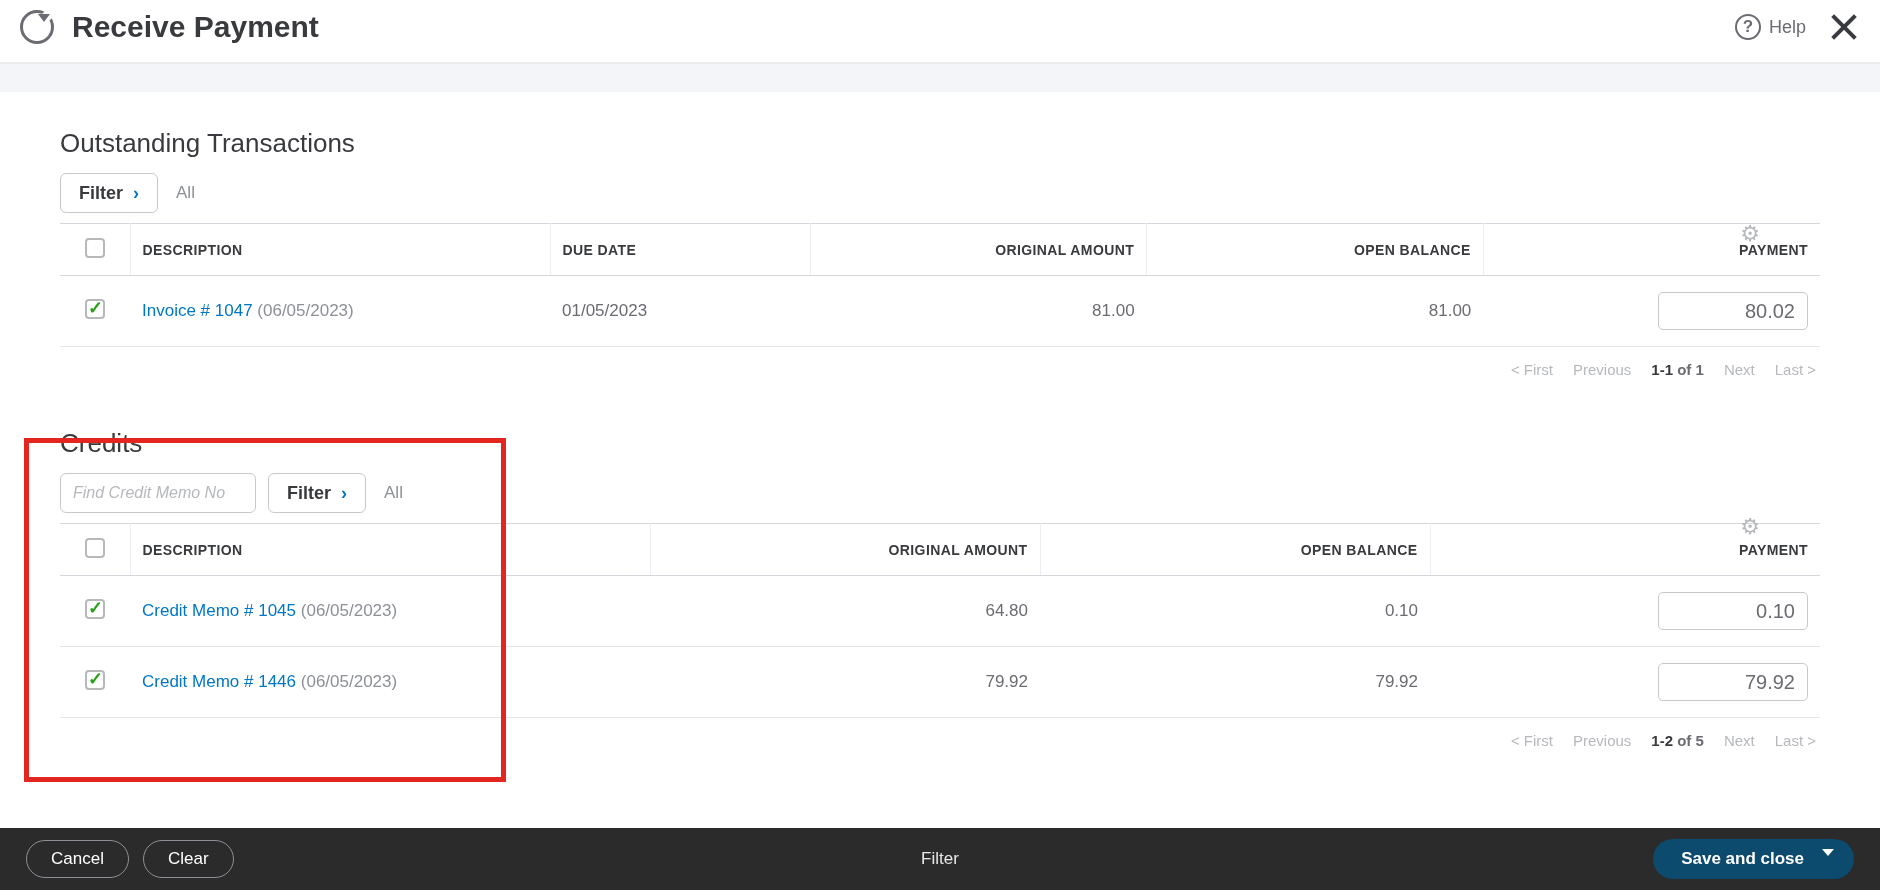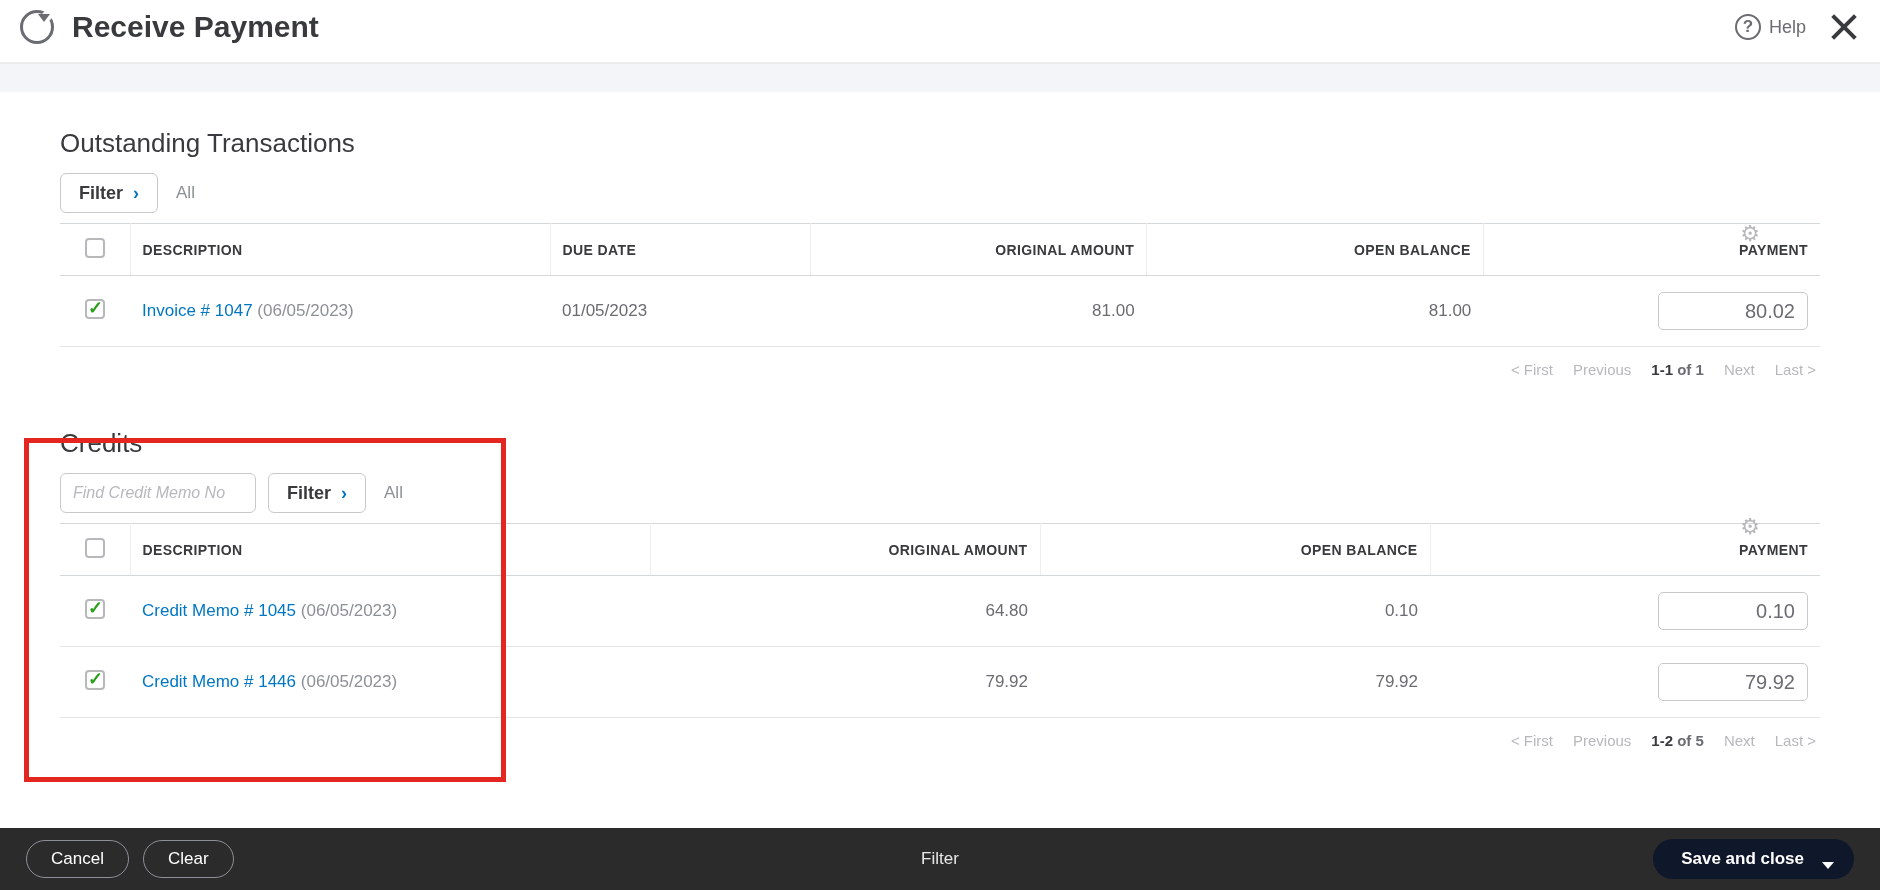--- a/index.html
+++ b/index.html
@@ -244,29 +244,29 @@
   .footer .center {
     position: absolute;
     left: 50%;
     transform: translateX(-50%);
     font-size: 17px;
     color: #e7e7e7;
     cursor: pointer;
   }
   .save-btn {
     margin-left: auto;
-    background: #0f172a;
+    background: #0c4a6e;
     border: none;
     color: #fff;
     border-radius: 26px;
     padding: 10px 20px 10px 28px;
     font-size: 17px;
     font-weight: 600;
     display: inline-flex;
-    align-items: flex-end;
+    align-items: flex-start;
     gap: 18px;
     cursor: pointer;
   }
   .save-btn .caret {
     width: 0; height: 0;
     border-left: 6px solid transparent;
     border-right: 6px solid transparent;
     border-top: 7px solid #fff;
   }
 

